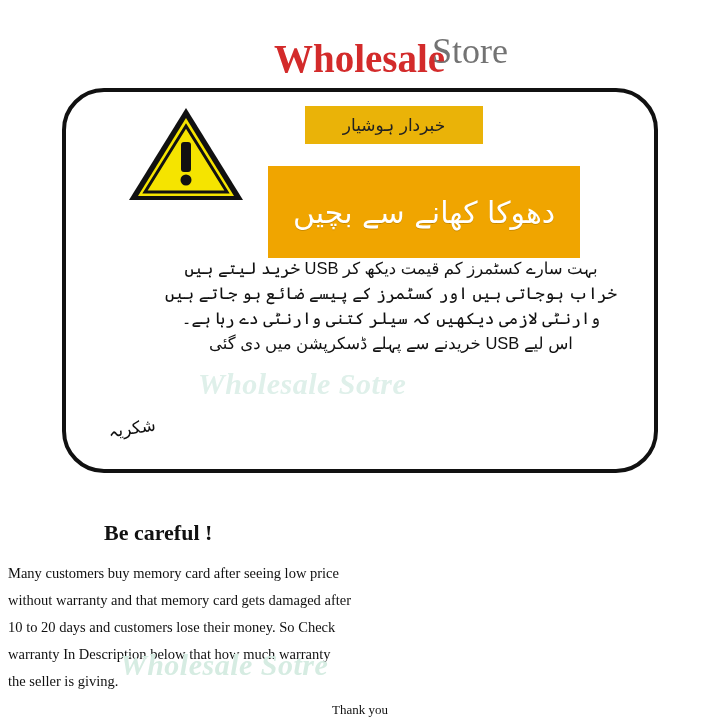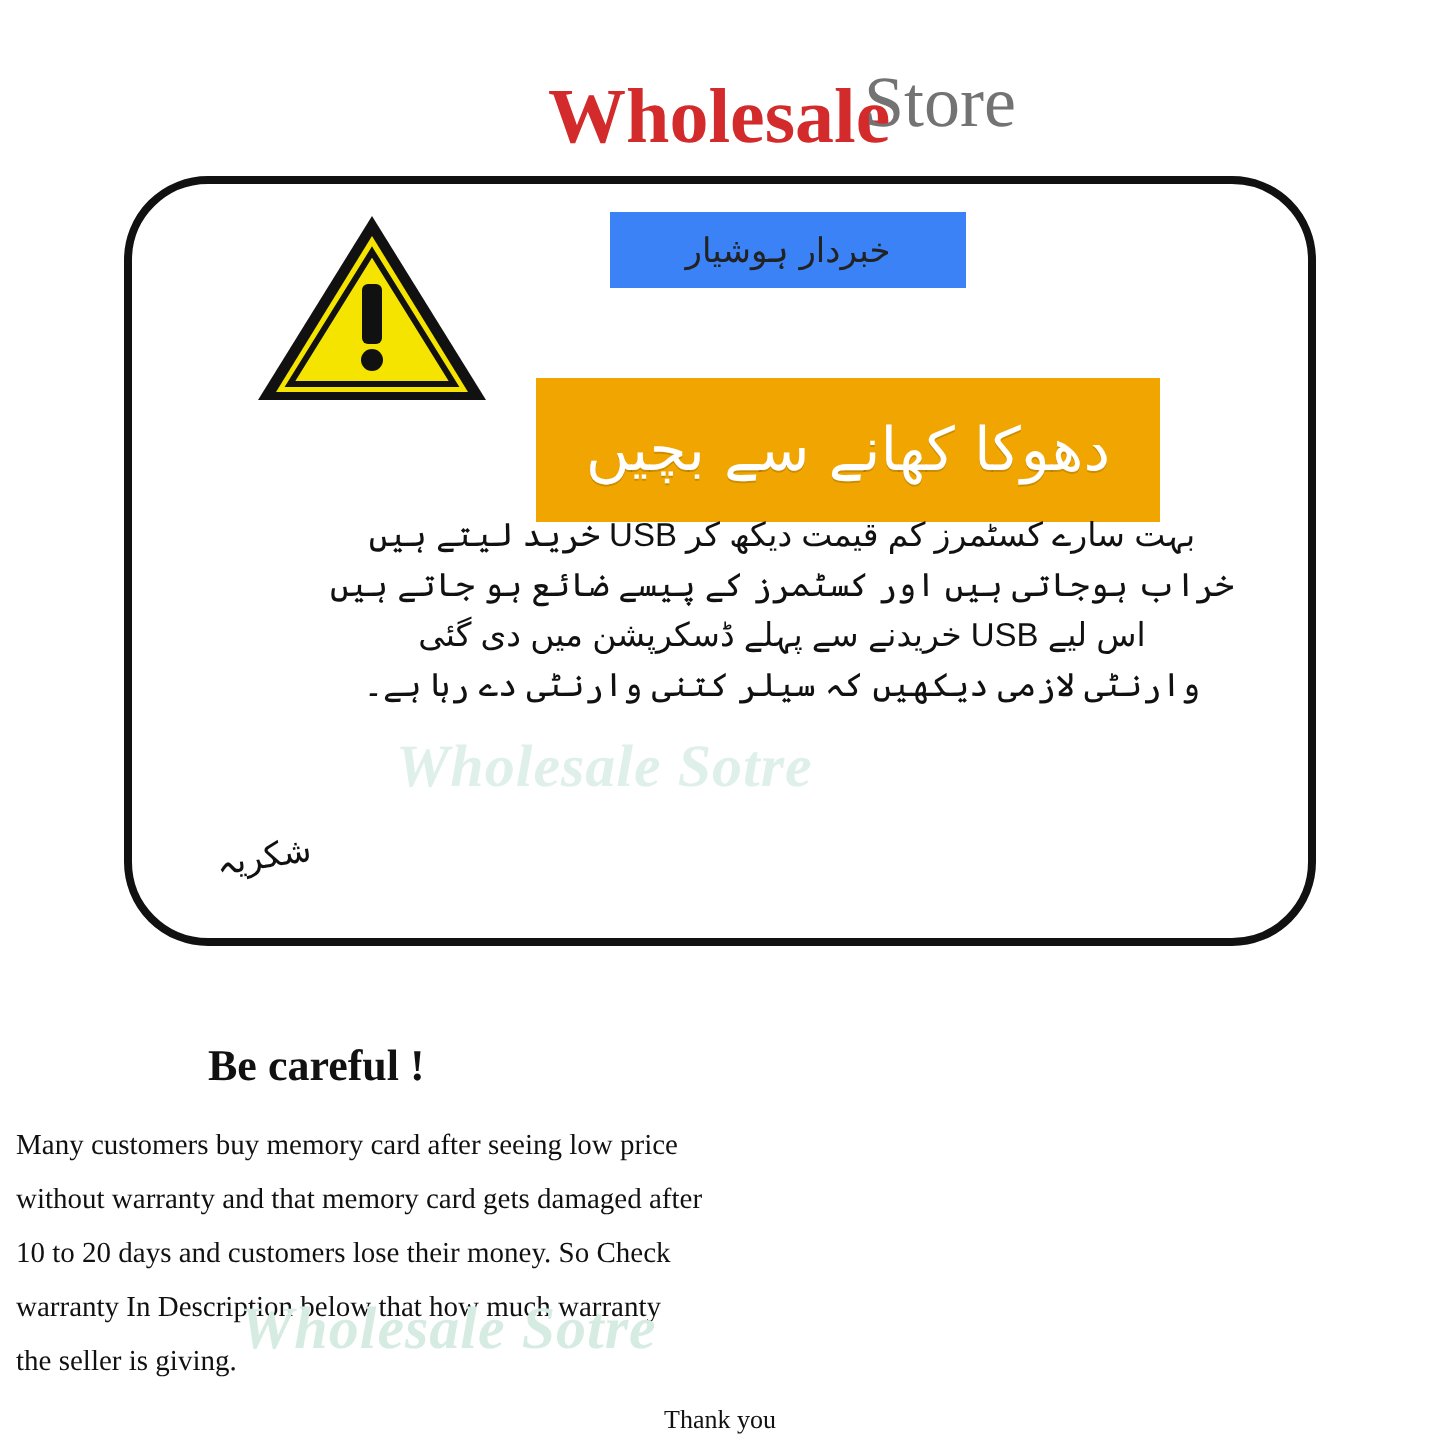--- a/index.html
+++ b/index.html
@@ -69,43 +69,42 @@
     width: 120px;
     height: 100px;
   }
   
   .green-label {
     position: absolute;
     left: 305px;
     top: 106px;
     width: 178px;
     height: 38px;
-    background: #3b82f6;
+    background: #eab308;
     display: flex;
     align-items: center;
     justify-content: center;
   }
   .green-label span {
     font-size: 17px;
     color: #222222;
     direction: rtl;
     font-family: "DejaVu Sans", sans-serif;
   }
   
   .orange-banner {
     position: absolute;
     left: 268px;
     top: 166px;
     width: 312px;
-    height: 72px;
+    height: 92px;
     background: #f0a500;
     display: flex;
     align-items: center;
     justify-content: center;
-    margin-top: 23px;
   }
   .orange-banner span {
     font-size: 30px;
     color: #ffffff;
     direction: rtl;
     font-family: "DejaVu Sans", sans-serif;
     text-shadow: 0 1px 0 rgba(0,0,0,0.15);
   }
   
   .urdu-block {
@@ -212,22 +211,22 @@
   <span>خبردار ہوشیار</span>
 </div>
 
 <div class="orange-banner">
   <span>دھوکا کھانے سے بچیں</span>
 </div>
 
 <div class="urdu-block">
   <div>بہت سارے کسٹمرز کم قیمت دیکھ کر USB خرید لیتے ہیں</div>
   <div>خراب ہوجاتی ہیں اور کسٹمرز کے پیسے ضائع ہو جاتے ہیں</div>
+  <div>وارنٹی لازمی دیکھیں کہ سیلر کتنی وارنٹی دے رہا ہے۔</div>
   <div>اس لیے  USB  خریدنے سے پہلے ڈسکرپشن میں دی گئی</div>
-  <div>وارنٹی لازمی دیکھیں کہ سیلر کتنی وارنٹی دے رہا ہے۔</div>
 </div>
 
 <div class="thanks-urdu">شکریہ</div>
 <div class="watermark-1">Wholesale Sotre</div>
 
 <div class="be-careful">Be careful !</div>
 
 <div class="english-block">
   <div>Many customers buy memory card after seeing low price</div>
   <div>without warranty and that memory card gets damaged after</div>

